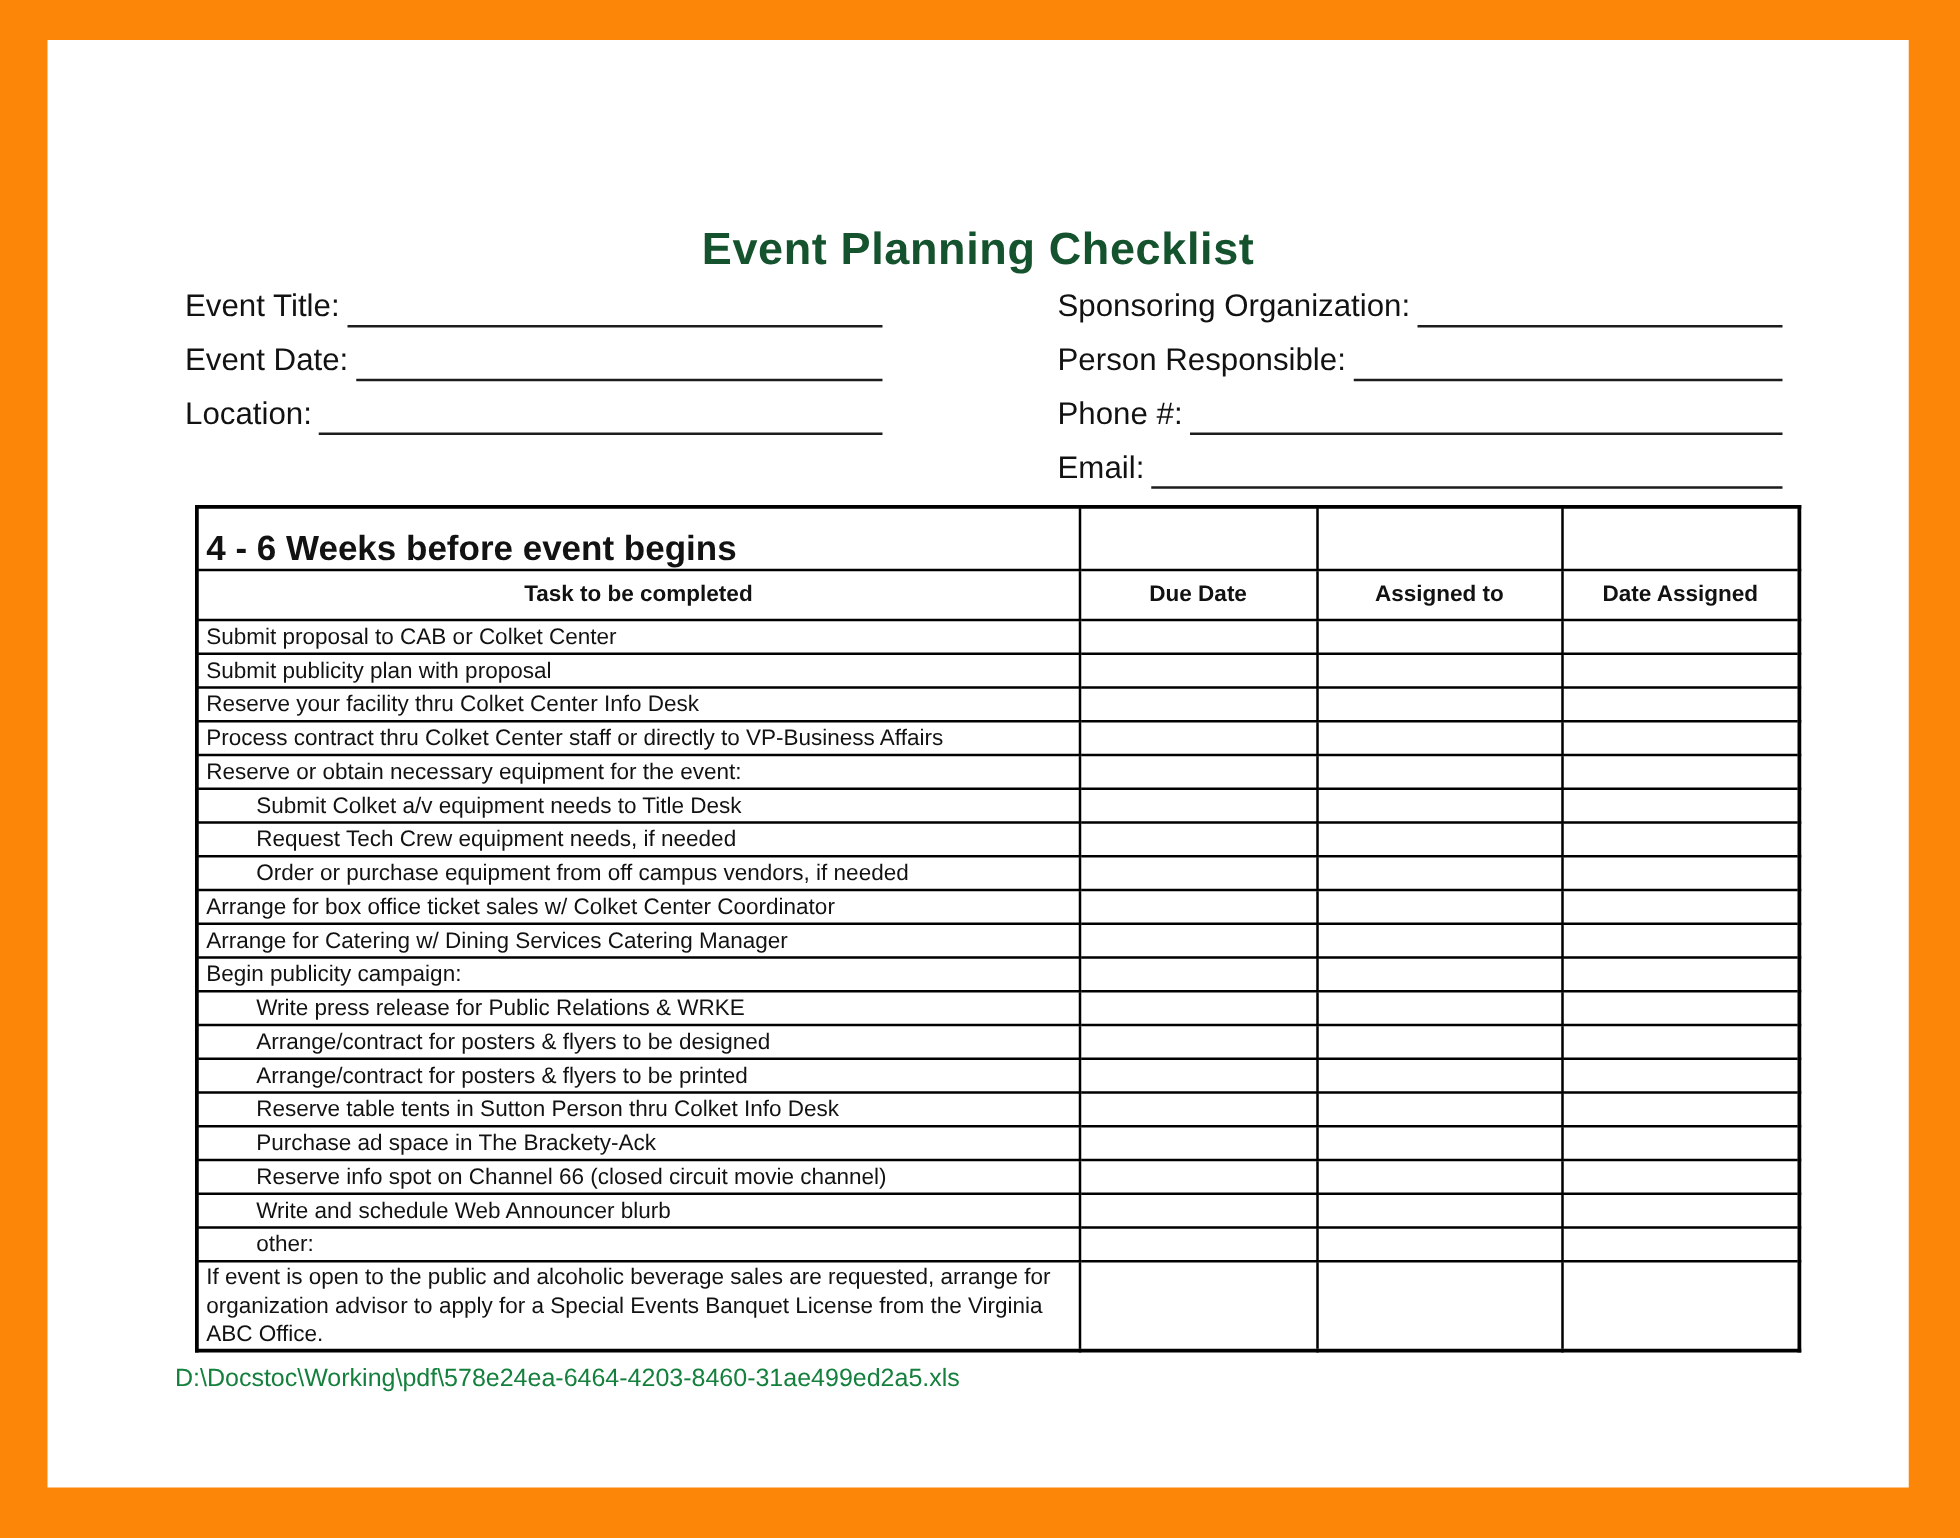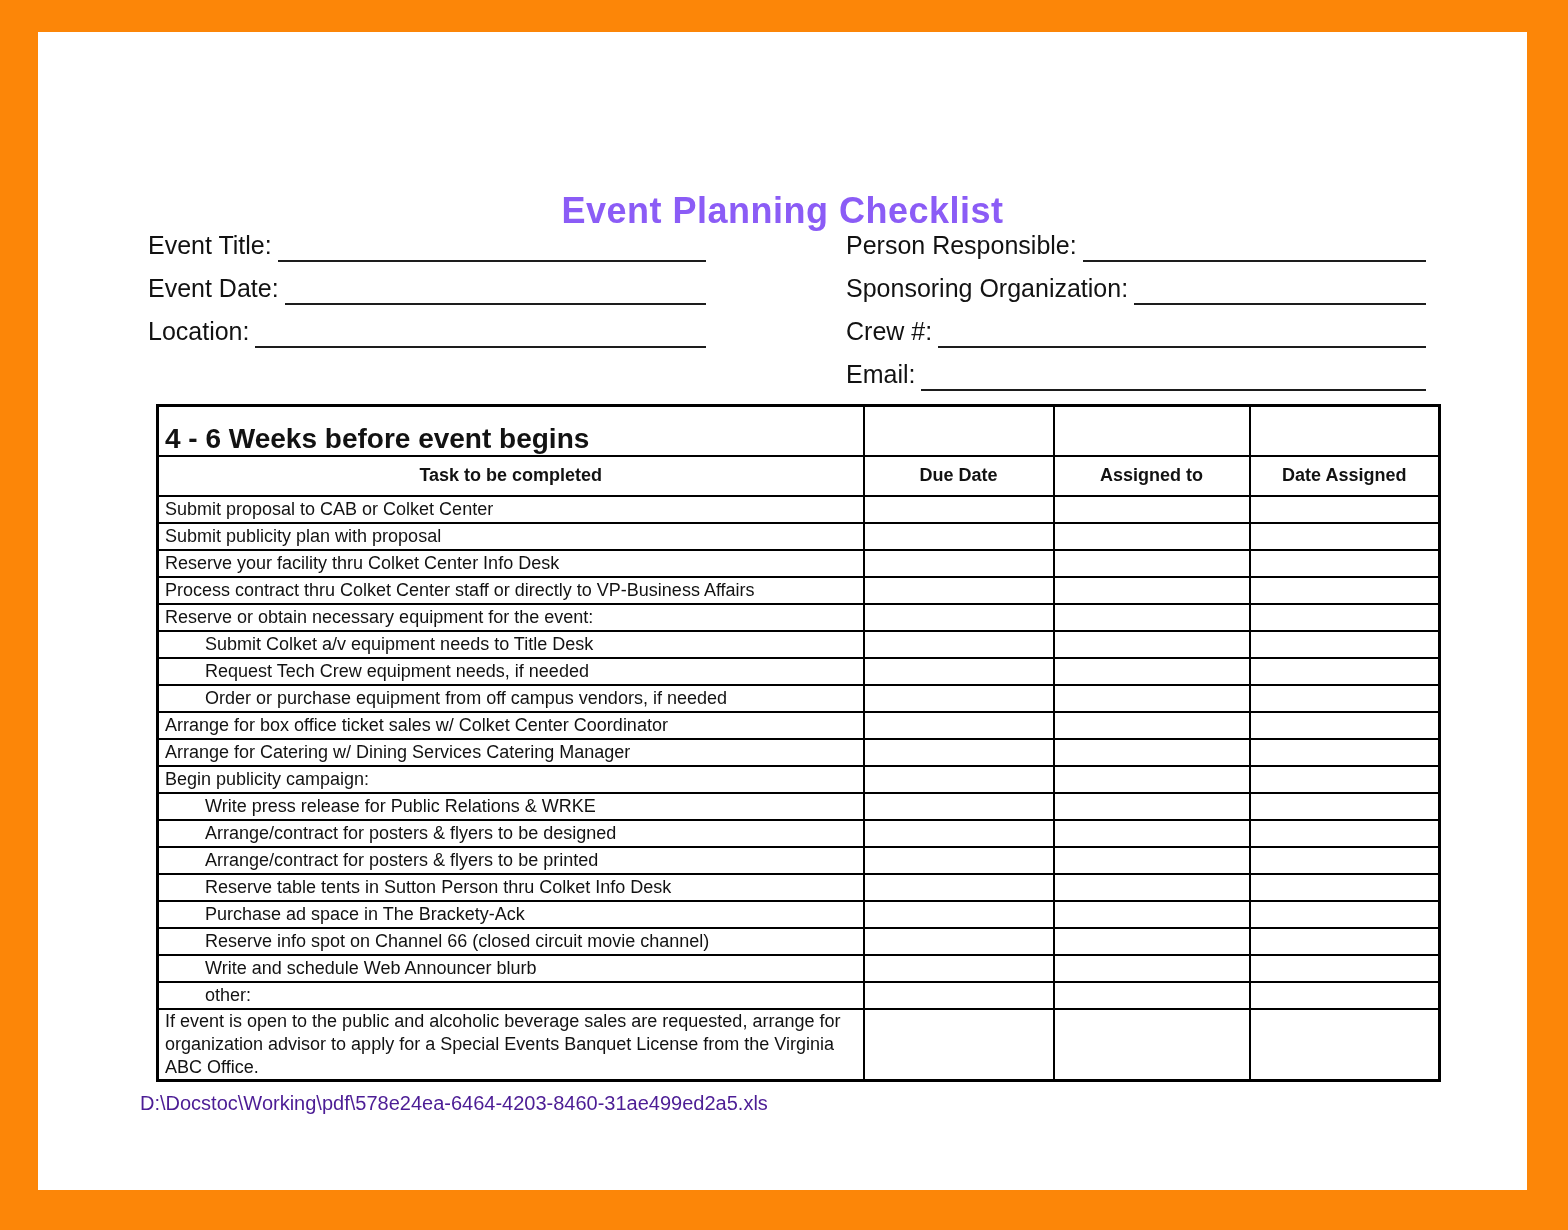--- a/index.html
+++ b/index.html
@@ -8,23 +8,23 @@
     font-family:"Liberation Sans", sans-serif;
     background:#fc8608;
     overflow:hidden;
   }
   .frame { position:absolute; inset:0; }
   .page {
     position:absolute; left:38px; top:32px; width:1489px; height:1158px;
     background:#ffffff; color:#121212;
   }
   .doc-title {
-    position:absolute; top:146px; left:0; right:0; margin:12px;
+    position:absolute; top:146px; left:0; right:0; margin:0;
     text-align:center; font-size:36px; font-weight:bold; letter-spacing:0.5px;
-    color:#8b5cf6;
+    color:#14532d;
   }
   .fields { position:absolute; }
   .fields-left  { left:110px; top:198px; width:558px; }
   .fields-right { left:808px; top:198px; width:580px; }
   .field-row { display:flex; height:43px; }
   .field-label { font-size:25px; line-height:30px; white-space:nowrap; }
   .blank-line {
     flex:1; height:30px; margin-left:6px; margin-bottom:3px;
     border-bottom:2px solid #1d1d1d;
   }
@@ -46,21 +46,21 @@
   .task-cell {
     font-size:18px; line-height:20px; padding-left:8px; white-space:nowrap;
     overflow:hidden;
   }
   .task-cell.indent { padding-left:46px; }
   .note-row td { vertical-align:top; }
   .note-cell {
     font-size:18px; line-height:23px; padding:2px 8px 4px 8px;
   }
   .footer-path {
-    position:absolute; left:102px; top:1060px; font-size:20px; color:#4c1d95;
+    position:absolute; left:102px; top:1060px; font-size:20px; color:#15803d;
   }
 </style>
 </head>
 <body style="background: rgb(252, 134, 8);">
 
 <div class="frame">
   <div class="page" style="background: rgb(255, 255, 255);">
 
     <h1 class="doc-title">Event Planning Checklist</h1>
 
@@ -74,29 +74,29 @@
         <span class="blank-line"></span>
       </div>
       <div class="field-row">
         <span class="field-label">Location:</span>
         <span class="blank-line"></span>
       </div>
     </div>
 
     <div class="fields fields-right">
       <div class="field-row">
+        <span class="field-label">Sponsoring Organization:</span>
+        <span class="blank-line"></span>
+      </div>
+      <div class="field-row">
         <span class="field-label">Person Responsible:</span>
         <span class="blank-line"></span>
       </div>
       <div class="field-row">
-        <span class="field-label">Sponsoring Organization:</span>
-        <span class="blank-line"></span>
-      </div>
-      <div class="field-row">
-        <span class="field-label">Crew #:</span>
+        <span class="field-label">Phone #:</span>
         <span class="blank-line"></span>
       </div>
       <div class="field-row">
         <span class="field-label">Email:</span>
         <span class="blank-line"></span>
       </div>
     </div>
 
     <table class="checklist">
       <colgroup>

